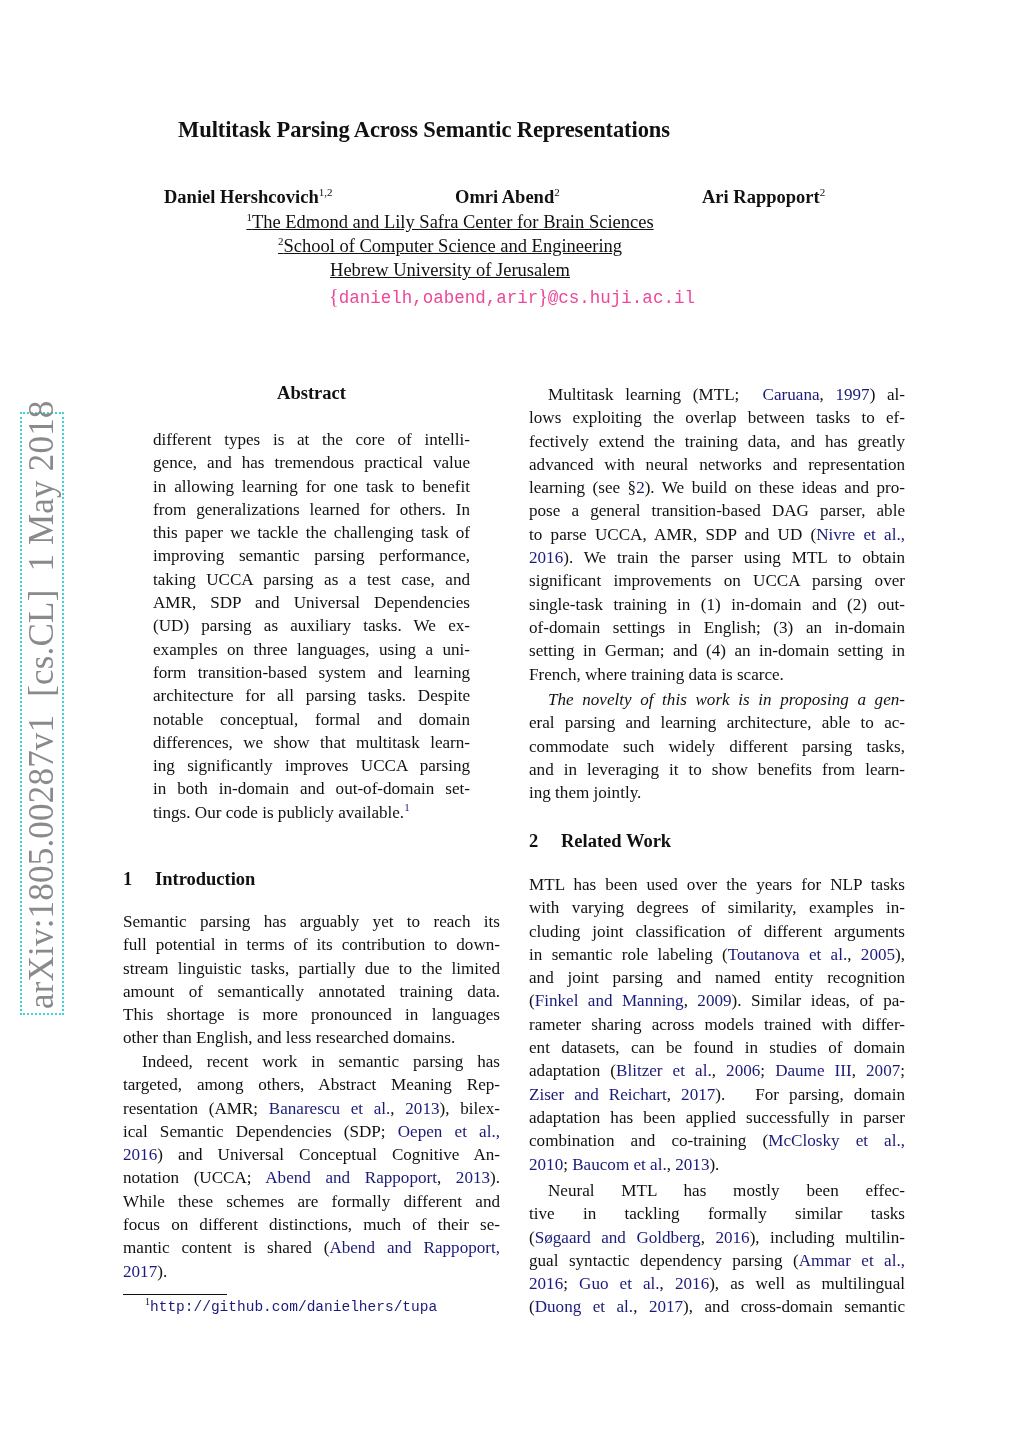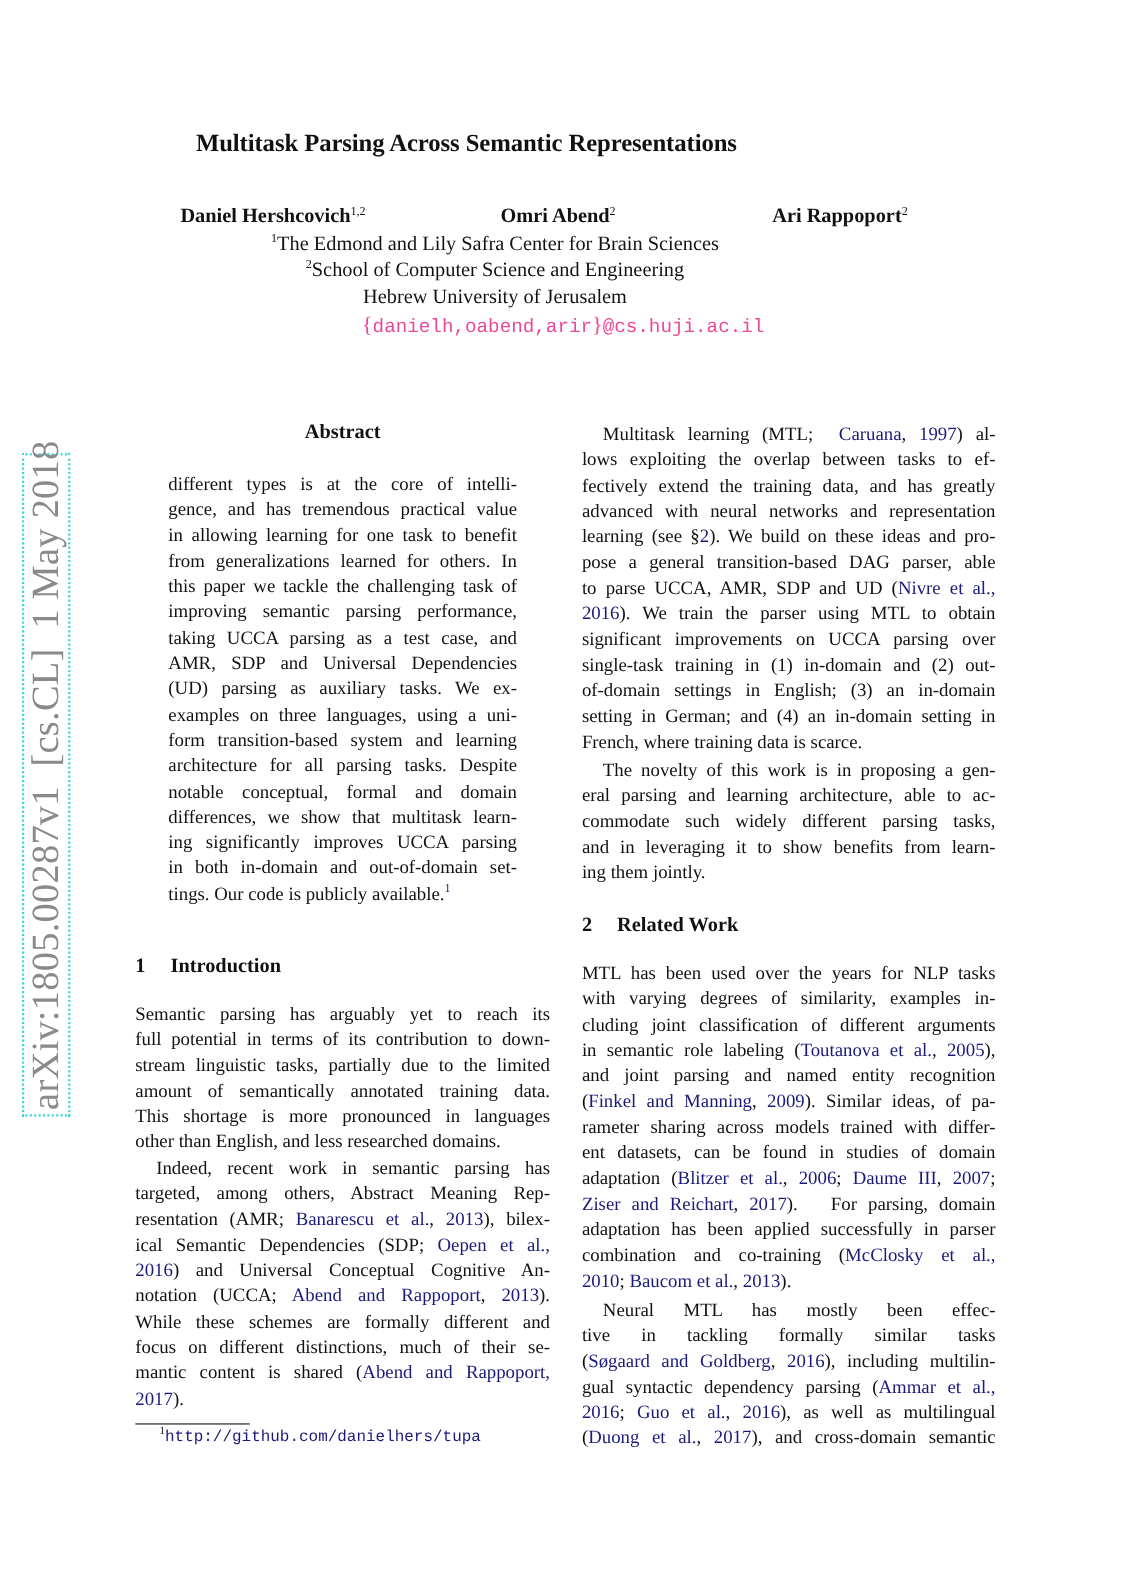--- a/index.html
+++ b/index.html
@@ -7,21 +7,21 @@
     width: 1024px; height: 1449px; position: relative; overflow: hidden;
     font-family: "Liberation Serif", "DejaVu Serif", serif; color: #111111;
   }
   .abs { position: absolute; }
   .title {
     left: 0; width: 848px; top: 117px; text-align: center;
     font-size: 22.5px; font-weight: bold; letter-spacing: -0.1px;
   }
   .author { top: 187px; font-size: 18.5px; font-weight: bold; white-space: nowrap; }
   .author sup { font-weight: normal; font-size: 11px; vertical-align: 7px; line-height: 0; }
-  .aff { left: 0; width: 900px; text-align: center; font-size: 18.5px; white-space: nowrap; }
+  .aff { left: 0; width: 900px; text-align: center; font-size: 18.5px; white-space: nowrap; text-decoration: underline; }
   .aff sup { font-size: 11px; vertical-align: 7px; line-height: 0; }
   .email {
     left: 0; width: 1024px; top: 285px; text-align: center;
     font-family: "Liberation Mono", "DejaVu Sans Mono", monospace; font-size: 17.5px; color: #ec4899;
   }
   .email .brace { font-family: "Liberation Serif", serif; font-size: 20px; }
 
   .col-text { font-size: 17.1px; line-height: 23.3px; text-align: justify; }
   .line { display: block; text-align: justify; text-align-last: justify; white-space: nowrap; height: 23.3px; }
   .line.last { text-align-last: left; }
@@ -128,21 +128,21 @@
   <span class="line"><span>to parse UCCA, AMR, SDP and UD (</span><span class="cite">Nivre et al.,</span></span>
   <span class="line"><span class="cite">2016</span><span>).  We train the parser using MTL to obtain</span></span>
   <span class="line">significant improvements on UCCA parsing over</span>
   <span class="line">single-task training in (1) in-domain and (2) out-</span>
   <span class="line">of-domain settings in English; (3) an in-domain</span>
   <span class="line">setting in German; and (4) an in-domain setting in</span>
   <span class="line last">French, where training data is scarce.</span>
 </div>
 
 <div class="abs right-col col-text" style="top:688px;" id="right-p2">
-  <span class="line" style="padding-left: 19px; box-sizing: border-box;">The novelty of this work is in proposing a gen-</span>
+  <span class="line" style="padding-left: 19px; box-sizing: border-box; font-style: italic;">The novelty of this work is in proposing a gen-</span>
     <span class="line">eral parsing and learning architecture, able to ac-</span>
     <span class="line">commodate such widely different parsing tasks,</span>
     <span class="line">and in leveraging it to show benefits from learn-</span>
     <span class="line last">ing them jointly.</span>
 </div>
 
 <div class="abs sec-head right-col" style="top:831px;"><span class="num">2</span><span>Related Work</span></div>
 
 <div class="abs right-col col-text" style="top:873px;">
   <span class="line">MTL has been used over the years for NLP tasks</span>

